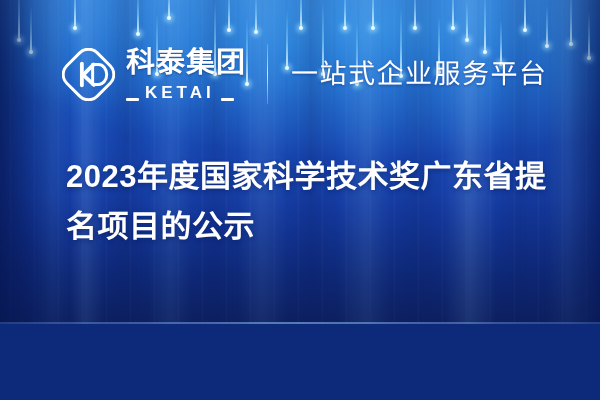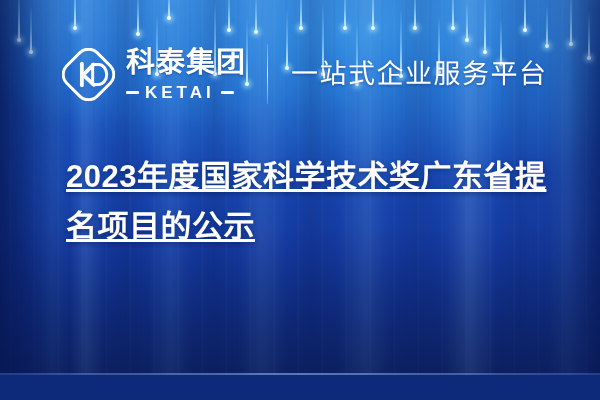--- a/index.html
+++ b/index.html
@@ -8,21 +8,21 @@
     padding: 0;
     background: #0d2a7a;
   }
   body {
     font-family: "Liberation Sans", "DejaVu Sans", sans-serif;
   }
 
   .banner {
     position: relative;
     width: 600px;
-    height: 375px;
+    height: 324px;
     overflow: hidden;
     background: #d946ef;
   }
 
   
   .bg-base {
     position: absolute;
     inset: 0;
     background:
       radial-gradient(120% 70% at 62% 8%, #2f8be0 0%, rgba(47,139,224,0) 58%),
@@ -143,21 +143,21 @@
     color: #ffffff;
     font-size: 29px;
     font-weight: 700;
     line-height: 1;
     letter-spacing: 1px;
     white-space: nowrap;
     text-shadow: 0 1px 2px rgba(8,28,90,0.45);
   }
   .logo-en-row {
     display: flex;
-    align-items: center;
+    align-items: flex-end;
     gap: 6px;
     margin-top: 7px;
   }
   .logo-dash {
     height: 3px;
     width: 13px;
     background: #ffffff;
     border-radius: 1px;
     flex: 0 0 auto;
   }
@@ -207,21 +207,20 @@
     position: absolute;
     left: 66px;
     top: 152px;
     width: 500px;
     color: #ffffff;
     font-size: 31px;
     font-weight: 700;
     line-height: 1.62;
     letter-spacing: 0.5px;
     text-shadow: 0 2px 5px rgba(6,22,80,0.45);
-    text-decoration: underline;
   }
 </style>
 </head>
 <body>
 
 <div class="banner">
 
   <div class="bg-base"></div>
   <div class="bg-stripes"></div>
   <div class="bg-stripes2"></div>

